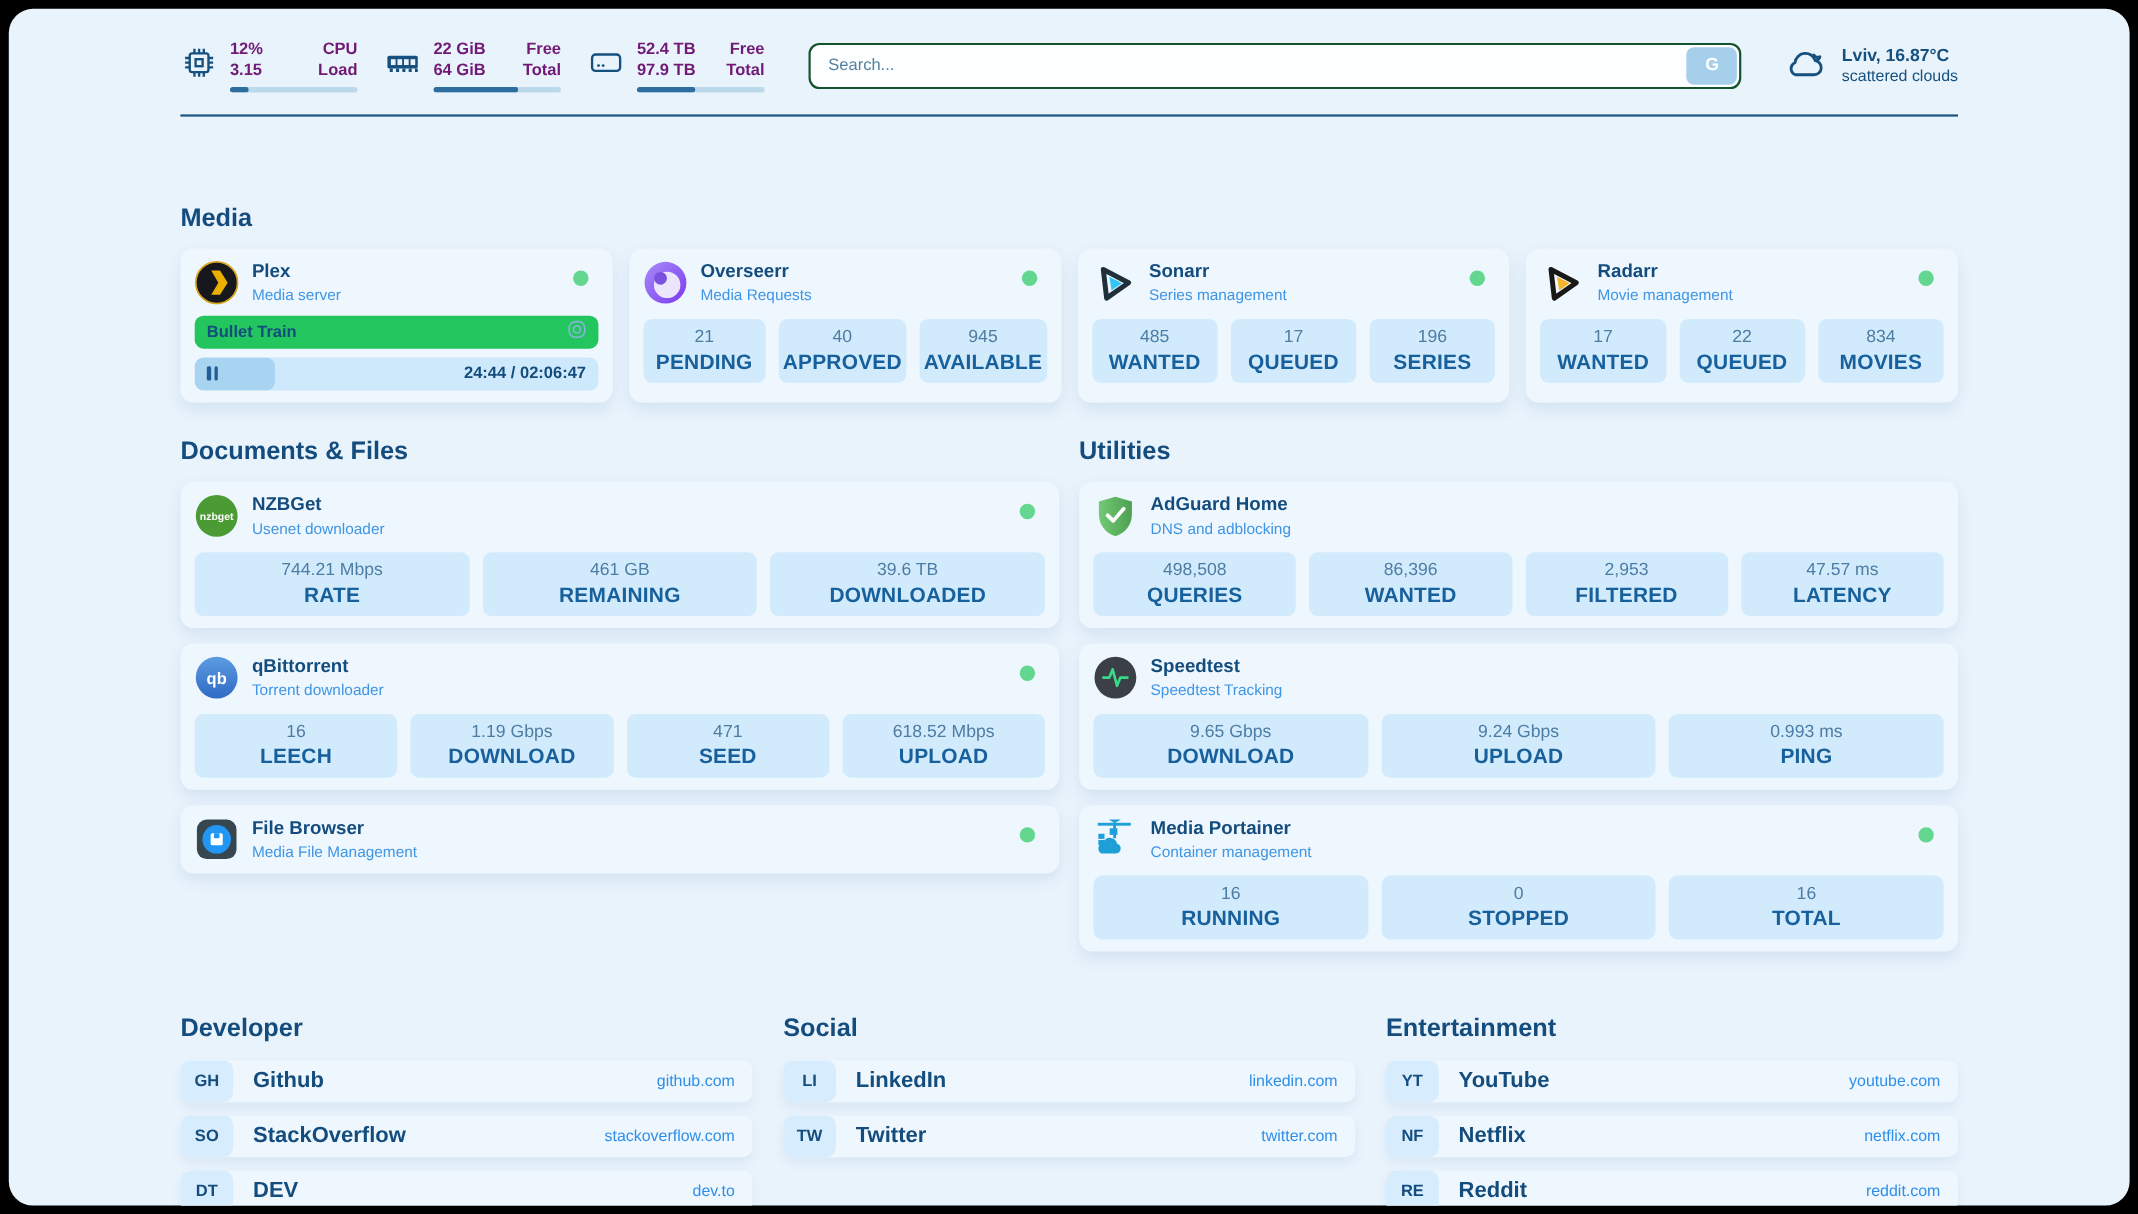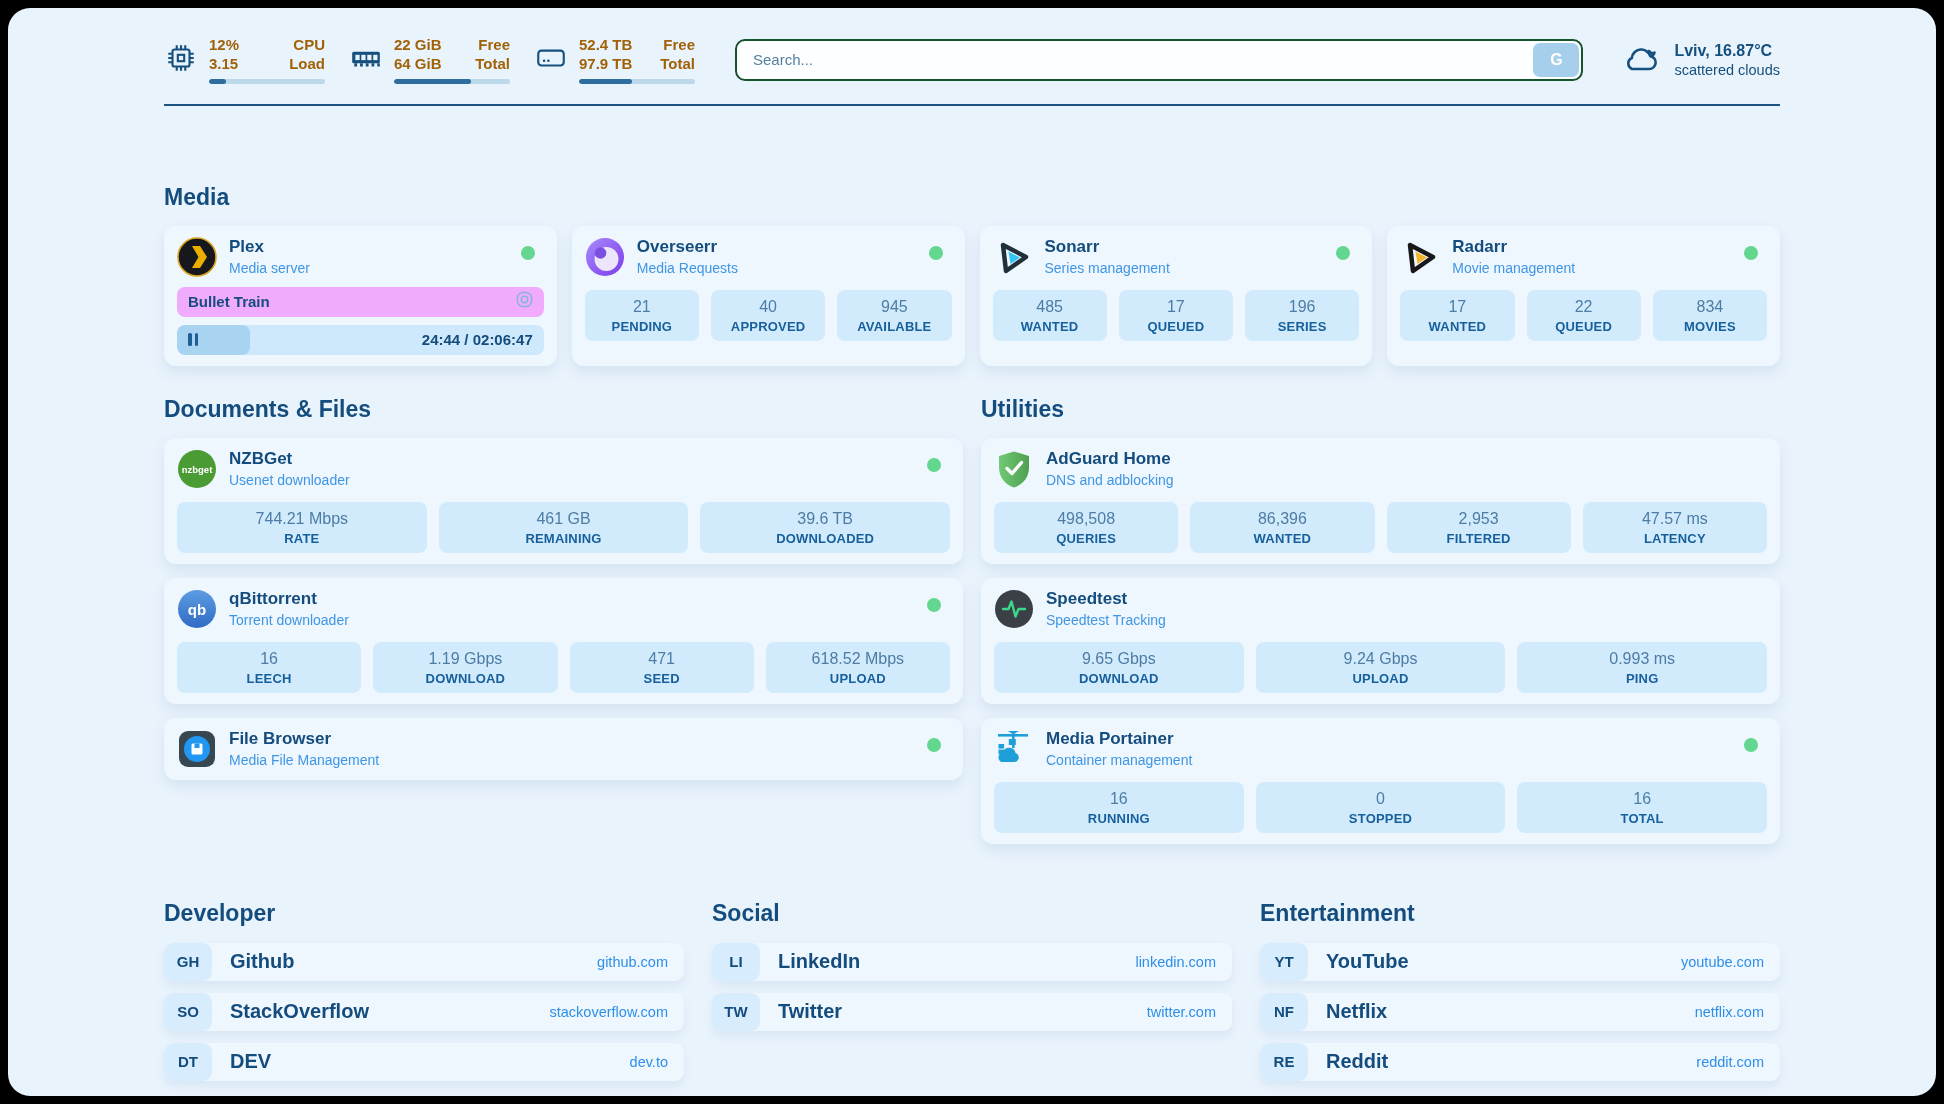--- a/index.html
+++ b/index.html
@@ -8,21 +8,21 @@
   .panel { position:absolute; inset:8px; background:#e9f3fc; border-radius:22px; overflow:hidden; }
   .content { padding:0 156px; }
 
   
   .topbar { display:flex; align-items:center; padding-top:28px; }
   .stats-group { display:flex; gap:24px; }
   .hstat { display:flex; align-items:center; gap:11px; }
   .hstat svg { flex:0 0 auto; }
   .hstat-body { display:flex; flex-direction:column; }
   .hstat-row { display:flex; justify-content:space-between; width:116px;
-               font-size:15px; font-weight:700; color:#a16207; line-height:1.25; }
+               font-size:15px; font-weight:700; color:#701a75; line-height:1.25; }
   .hstat-track { margin-top:5px; width:116px; height:5px; border-radius:3px; background:#bcd9ec; overflow:hidden; }
   .hstat-fill { height:100%; background:#2e6e9e; border-radius:3px; }
 
   .searchwrap { flex:1; margin:0 38px 0 40px; position:relative; }
   .searchwrap input { width:100%; height:42px; border:2px solid #14532d; border-radius:10px;
     background:#fdfeff; padding:0 60px 0 16px; font-size:15px; color:#2d5d84;
     font-family:"Liberation Sans", sans-serif; outline:none; }
   .searchwrap input::placeholder { color:#55809f; }
   .search-btn { position:absolute; right:4px; top:4px; bottom:4px; width:46px;
     background:#a6cfec; border:none; border-radius:7px; color:#ffffff; font-size:16px;
@@ -46,24 +46,24 @@
   .app-icon { width:40px; height:40px; flex:0 0 auto; }
   .app-name { font-size:17px; font-weight:700; color:#134c7d; line-height:1.2; }
   .app-sub { font-size:14px; color:#3f96e4; margin-top:2px; }
   .status-dot { position:absolute; top:20px; right:22px; width:14px; height:14px;
     border-radius:50%; background:#63d68f; }
 
   .stat-boxes { display:flex; gap:12px; margin-top:13px; }
   .stat-box { flex:1; background:#d2ebfc; border-radius:8px; padding:8px 4px 7px;
     text-align:center; }
   .stat-box .v { font-size:16px; color:#4d7ca4; }
-  .stat-box .l { font-size:13px; font-weight:700; color:#17609c; margin-top:3px; letter-spacing:0.2px; }
+  .stat-box .l { font-size:19px; font-weight:700; color:#17609c; margin-top:3px; letter-spacing:0.2px; }
 
   
-  .player-row { margin-top:10px; background:#f0abfc; border-radius:8px; height:30px;
+  .player-row { margin-top:10px; background:#22c55e; border-radius:8px; height:30px;
     display:flex; align-items:center; justify-content:space-between; padding:0 11px; }
   .player-title { font-size:15px; font-weight:700; color:#134c7d; }
   .player-progress { margin-top:8px; background:#cde9fb; border-radius:8px; height:30px;
     position:relative; display:flex; align-items:center; overflow:hidden; }
   .player-fill { position:absolute; left:0; top:0; bottom:0; background:#a9d4f1; border-radius:8px; }
   .pause-btn { position:relative; z-index:1; display:flex; gap:3px; margin-left:11px;
     background:none; border:none; cursor:pointer; padding:0; }
   .pause-btn i { display:block; width:3.5px; height:13px; background:#1f5f96; border-radius:1.5px; }
   .player-time { position:relative; z-index:1; margin-left:auto; padding-right:11px;
     font-size:15px; font-weight:700; color:#134c7d; }

